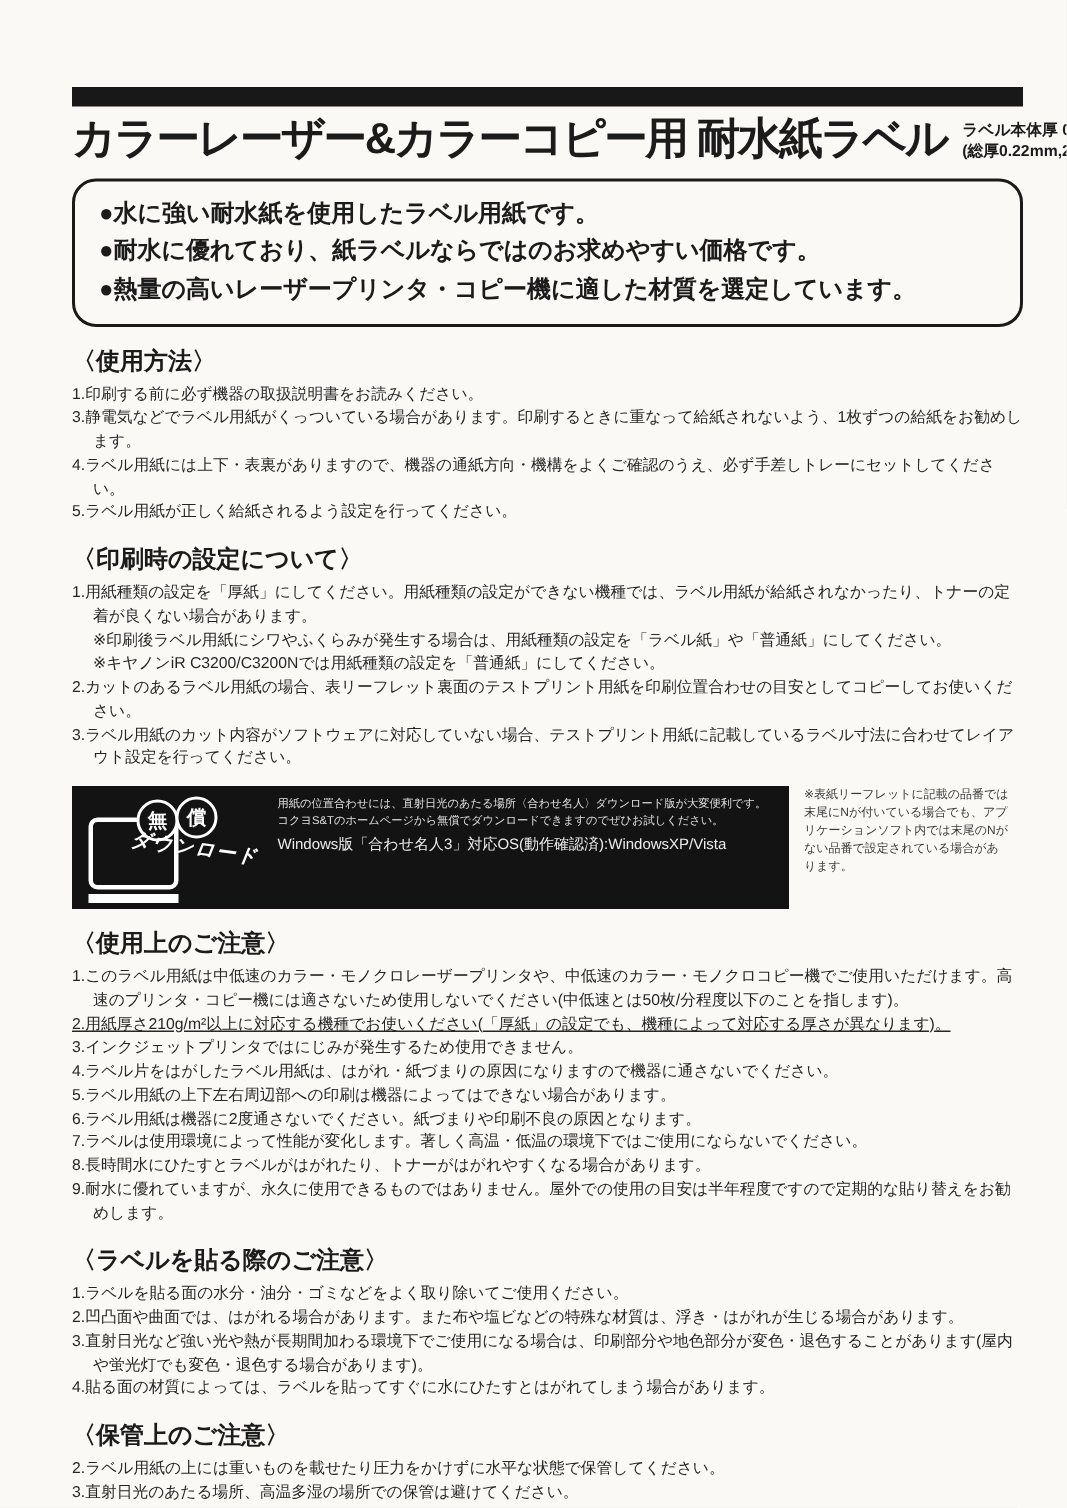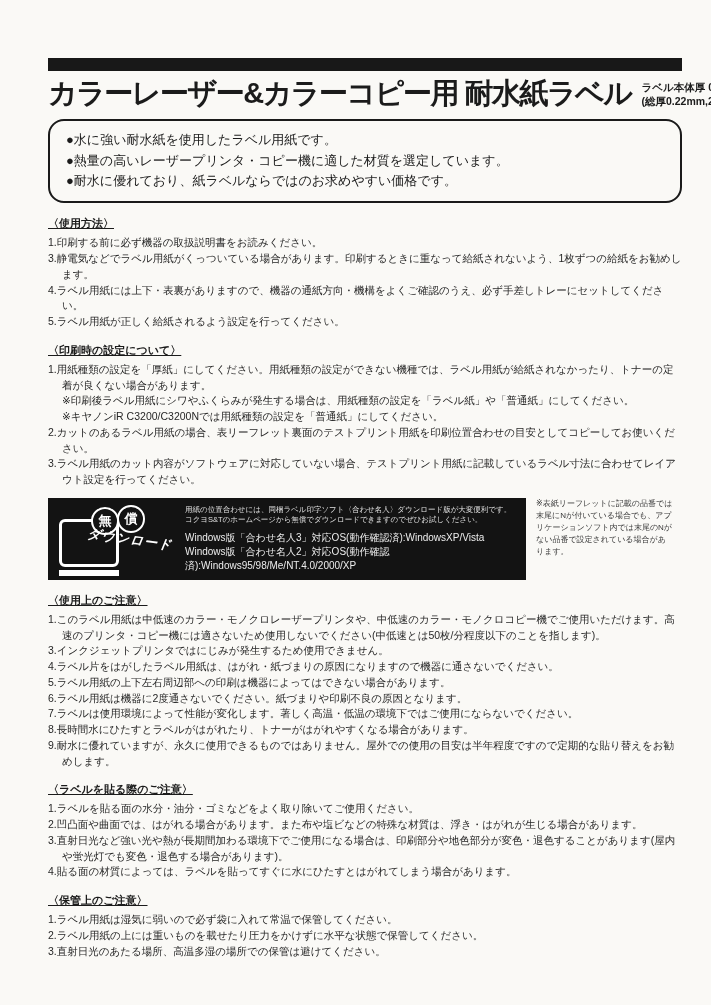--- a/index.html
+++ b/index.html
@@ -9,23 +9,23 @@
     background:#faf9f6;color:#1b1b1b;overflow:hidden;
     font-family:"Liberation Sans","DejaVu Sans",sans-serif;
     padding-left:31px;
   }
   .content{position:absolute;left:48px;top:58px;width:634px;}
   .topbar{height:13px;background:#181818;margin-bottom:7px;}
   .titlerow{display:flex;align-items:flex-start;gap:10px;}
   .title{font-size:29px;font-weight:bold;letter-spacing:-1.5px;line-height:1.1;white-space:nowrap;}
   .spec{font-size:10.5px;font-weight:bold;line-height:1.3;padding-top:3px;white-space:nowrap;}
   .featurebox{border:2.5px solid #1a1a1a;border-radius:16px;padding:9px 16px;margin-top:9px;}
-  .feature{font-size:13px;font-weight:normal;line-height:1.6;}
+  .feature{font-size:16px;font-weight:bold;line-height:1.6;}
   .sec{margin-top:13px;}
-  .sec h2{font-size:11px;font-weight:bold;margin:0 0 4px 0;text-decoration:underline;}
+  .sec h2{font-size:16px;font-weight:bold;margin:0 0 4px 0;}
   .li{font-size:10.5px;line-height:1.5;padding-left:14px;text-indent:-14px;color:#262626;}
   .li.note{padding-left:28px;}
   .li.underline{text-decoration:underline;}
   .dlrow{display:flex;margin-top:10px;align-items:flex-start;}
   .dlbox{background:#131313;color:#fff;width:478px;display:flex;gap:10px;padding:7px 9px;box-sizing:border-box;}
   .dllogo{width:118px;height:68px;position:relative;flex-shrink:0;}
   .monitor{position:absolute;left:2px;top:14px;width:54px;height:42px;border:3px solid #fff;border-radius:6px;}
   .monitor:after{content:"";position:absolute;left:-3px;bottom:-12px;width:60px;height:6px;background:#fff;}
   .mucircle{position:absolute;width:24px;height:24px;border:2px solid #fff;border-radius:50%;
     color:#fff;font-size:13px;font-weight:bold;display:flex;align-items:center;justify-content:center;background:#131313;}
@@ -53,22 +53,22 @@
       <div class="title">カラーレーザー&amp;カラーコピー用 耐水紙ラベル</div>
       <div class="spec">
         <div>ラベル本体厚 0.11mm</div>
         <div>(総厚0.22mm,210g/m²)</div>
       </div>
     </div>
 
     <div class="featurebox">
 
     <div class="feature">●水に強い耐水紙を使用したラベル用紙です。</div>
+        <div class="feature">●耐水に優れており、紙ラベルならではのお求めやすい価格です。</div>
         <div class="feature">●熱量の高いレーザープリンタ・コピー機に適した材質を選定しています。</div>
-        <div class="feature">●耐水に優れており、紙ラベルならではのお求めやすい価格です。</div>
       </div>
 
     <div class="sec">
       <h2>〈使用方法〉</h2>
       <div>
 
       <div class="li">1.印刷する前に必ず機器の取扱説明書をお読みください。</div>
           <div class="li">3.静電気などでラベル用紙がくっついている場合があります。印刷するときに重なって給紙されないよう、1枚ずつの給紙をお勧めします。</div>
           <div class="li">4.ラベル用紙には上下・表裏がありますので、機器の通紙方向・機構をよくご確認のうえ、必ず手差しトレーにセットしてください。</div>
           <div class="li">5.ラベル用紙が正しく給紙されるよう設定を行ってください。</div>
@@ -89,34 +89,34 @@
 
     <div class="dlrow">
       <div class="dlbox">
         <div class="dllogo">
           <div class="monitor"></div>
           <div class="mucircle mu1">無</div>
           <div class="mucircle mu2">償</div>
           <div class="dlword">ダウンロード</div>
         </div>
         <div class="dltext">
-          <div class="dl-small">用紙の位置合わせには、同梱ラベル印字ソフト〈合わせ名人〉ダウンロード版が大変便利です。</div>
+          <div class="dl-small">用紙の位置合わせには、直射日光のあたる場所〈合わせ名人〉ダウンロード版が大変便利です。</div>
           <div class="dl-small">コクヨS&amp;Tのホームページから無償でダウンロードできますのでぜひお試しください。</div>
           <div class="dl-os">Windows版「合わせ名人3」対応OS(動作確認済):WindowsXP/Vista</div>
-          <div class="dl-os" style="margin-top:0;">Windows版「合わせ名人2」対応OS(動作確認済):Windows95/98/Me/NT.4.0/2000/XP</div>
         </div>
       </div>
       <div class="sidenote">※表紙リーフレットに記載の品番では末尾にNが付いている場合でも、アプリケーションソフト内では末尾のNがない品番で設定されている場合があります。</div>
     </div>
 
     <div class="sec">
       <h2>〈使用上のご注意〉</h2>
       <div>
 
       <div class="li">1.このラベル用紙は中低速のカラー・モノクロレーザープリンタや、中低速のカラー・モノクロコピー機でご使用いただけます。高速のプリンタ・コピー機には適さないため使用しないでください(中低速とは50枚/分程度以下のことを指します)。</div>
+          <div class="li underline">2.用紙厚さ210g/m²以上に対応する機種でお使いください(「厚紙」の設定でも、機種によって対応する厚さが異なります)。</div>
           <div class="li">3.インクジェットプリンタではにじみが発生するため使用できません。</div>
           <div class="li">4.ラベル片をはがしたラベル用紙は、はがれ・紙づまりの原因になりますので機器に通さないでください。</div>
           <div class="li">5.ラベル用紙の上下左右周辺部への印刷は機器によってはできない場合があります。</div>
           <div class="li">6.ラベル用紙は機器に2度通さないでください。紙づまりや印刷不良の原因となります。</div>
           <div class="li">7.ラベルは使用環境によって性能が変化します。著しく高温・低温の環境下ではご使用にならないでください。</div>
           <div class="li">8.長時間水にひたすとラベルがはがれたり、トナーがはがれやすくなる場合があります。</div>
           <div class="li">9.耐水に優れていますが、永久に使用できるものではありません。屋外での使用の目安は半年程度ですので定期的な貼り替えをお勧めします。</div>
         </div>
     </div>
 
@@ -128,21 +128,20 @@
           <div class="li">2.凹凸面や曲面では、はがれる場合があります。また布や塩ビなどの特殊な材質は、浮き・はがれが生じる場合があります。</div>
           <div class="li">3.直射日光など強い光や熱が長期間加わる環境下でご使用になる場合は、印刷部分や地色部分が変色・退色することがあります(屋内や蛍光灯でも変色・退色する場合があります)。</div>
           <div class="li">4.貼る面の材質によっては、ラベルを貼ってすぐに水にひたすとはがれてしまう場合があります。</div>
         </div>
     </div>
 
     <div class="sec">
       <h2>〈保管上のご注意〉</h2>
       <div>
 
-      <div class="li">1.ラベル用紙は湿気に弱いので必ず袋に入れて常温で保管してください。</div>
           <div class="li">2.ラベル用紙の上には重いものを載せたり圧力をかけずに水平な状態で保管してください。</div>
           <div class="li">3.直射日光のあたる場所、高温多湿の場所での保管は避けてください。</div>
         </div>
     </div>
 
   </div>
 
   <div class="prodcode">IH-106</div>
 </div>
 

